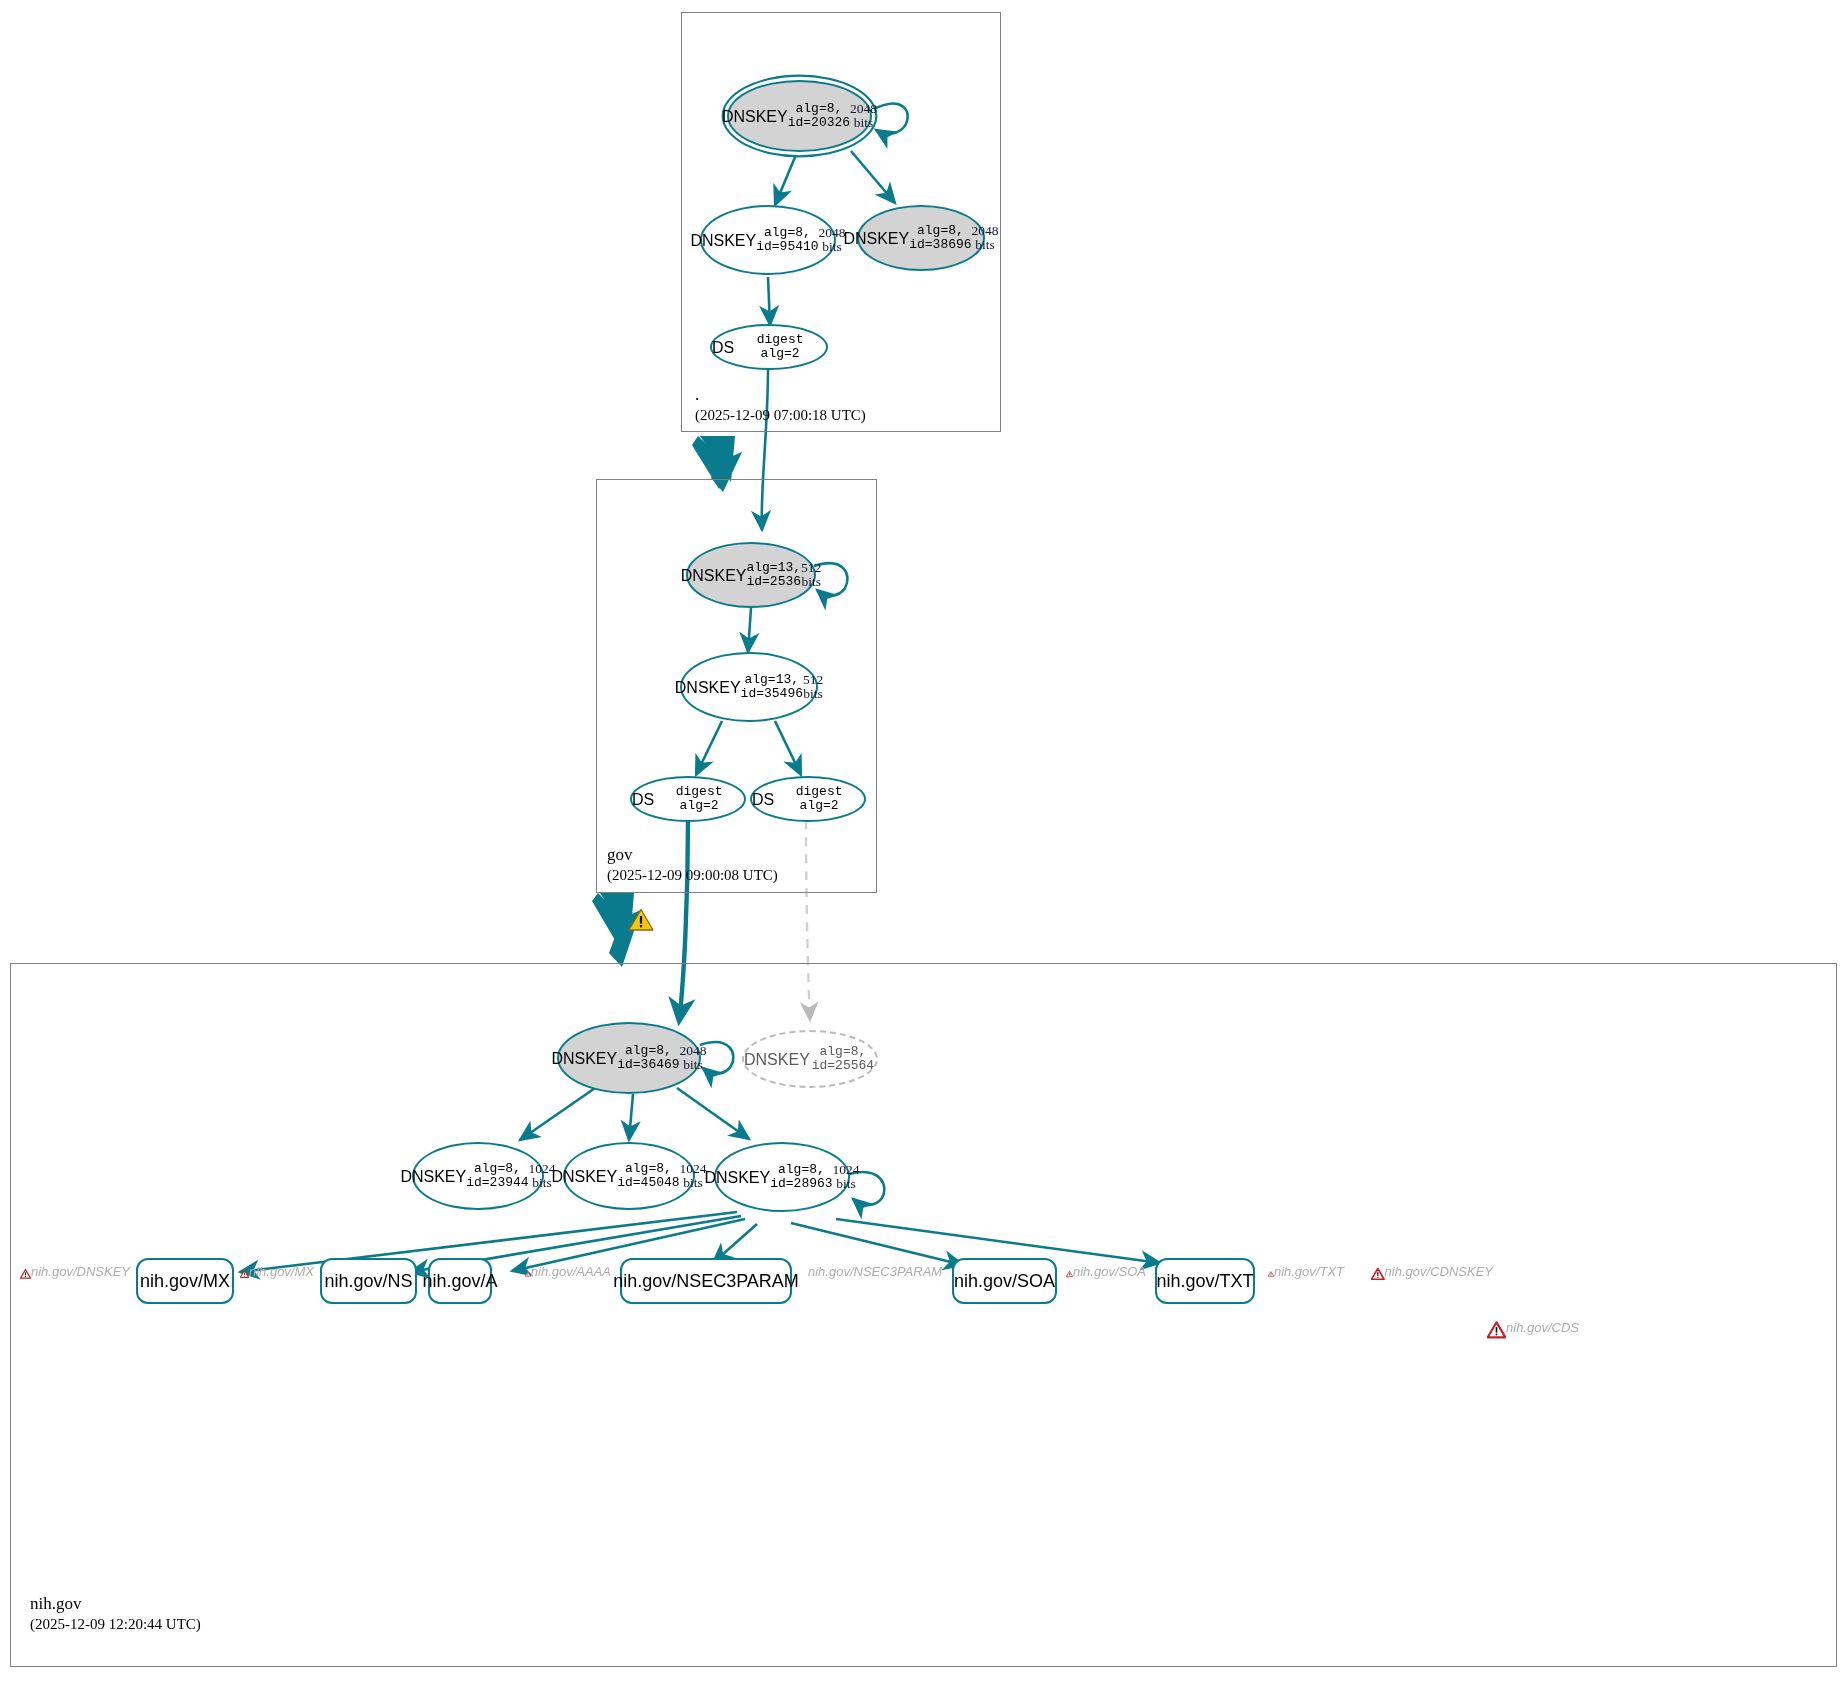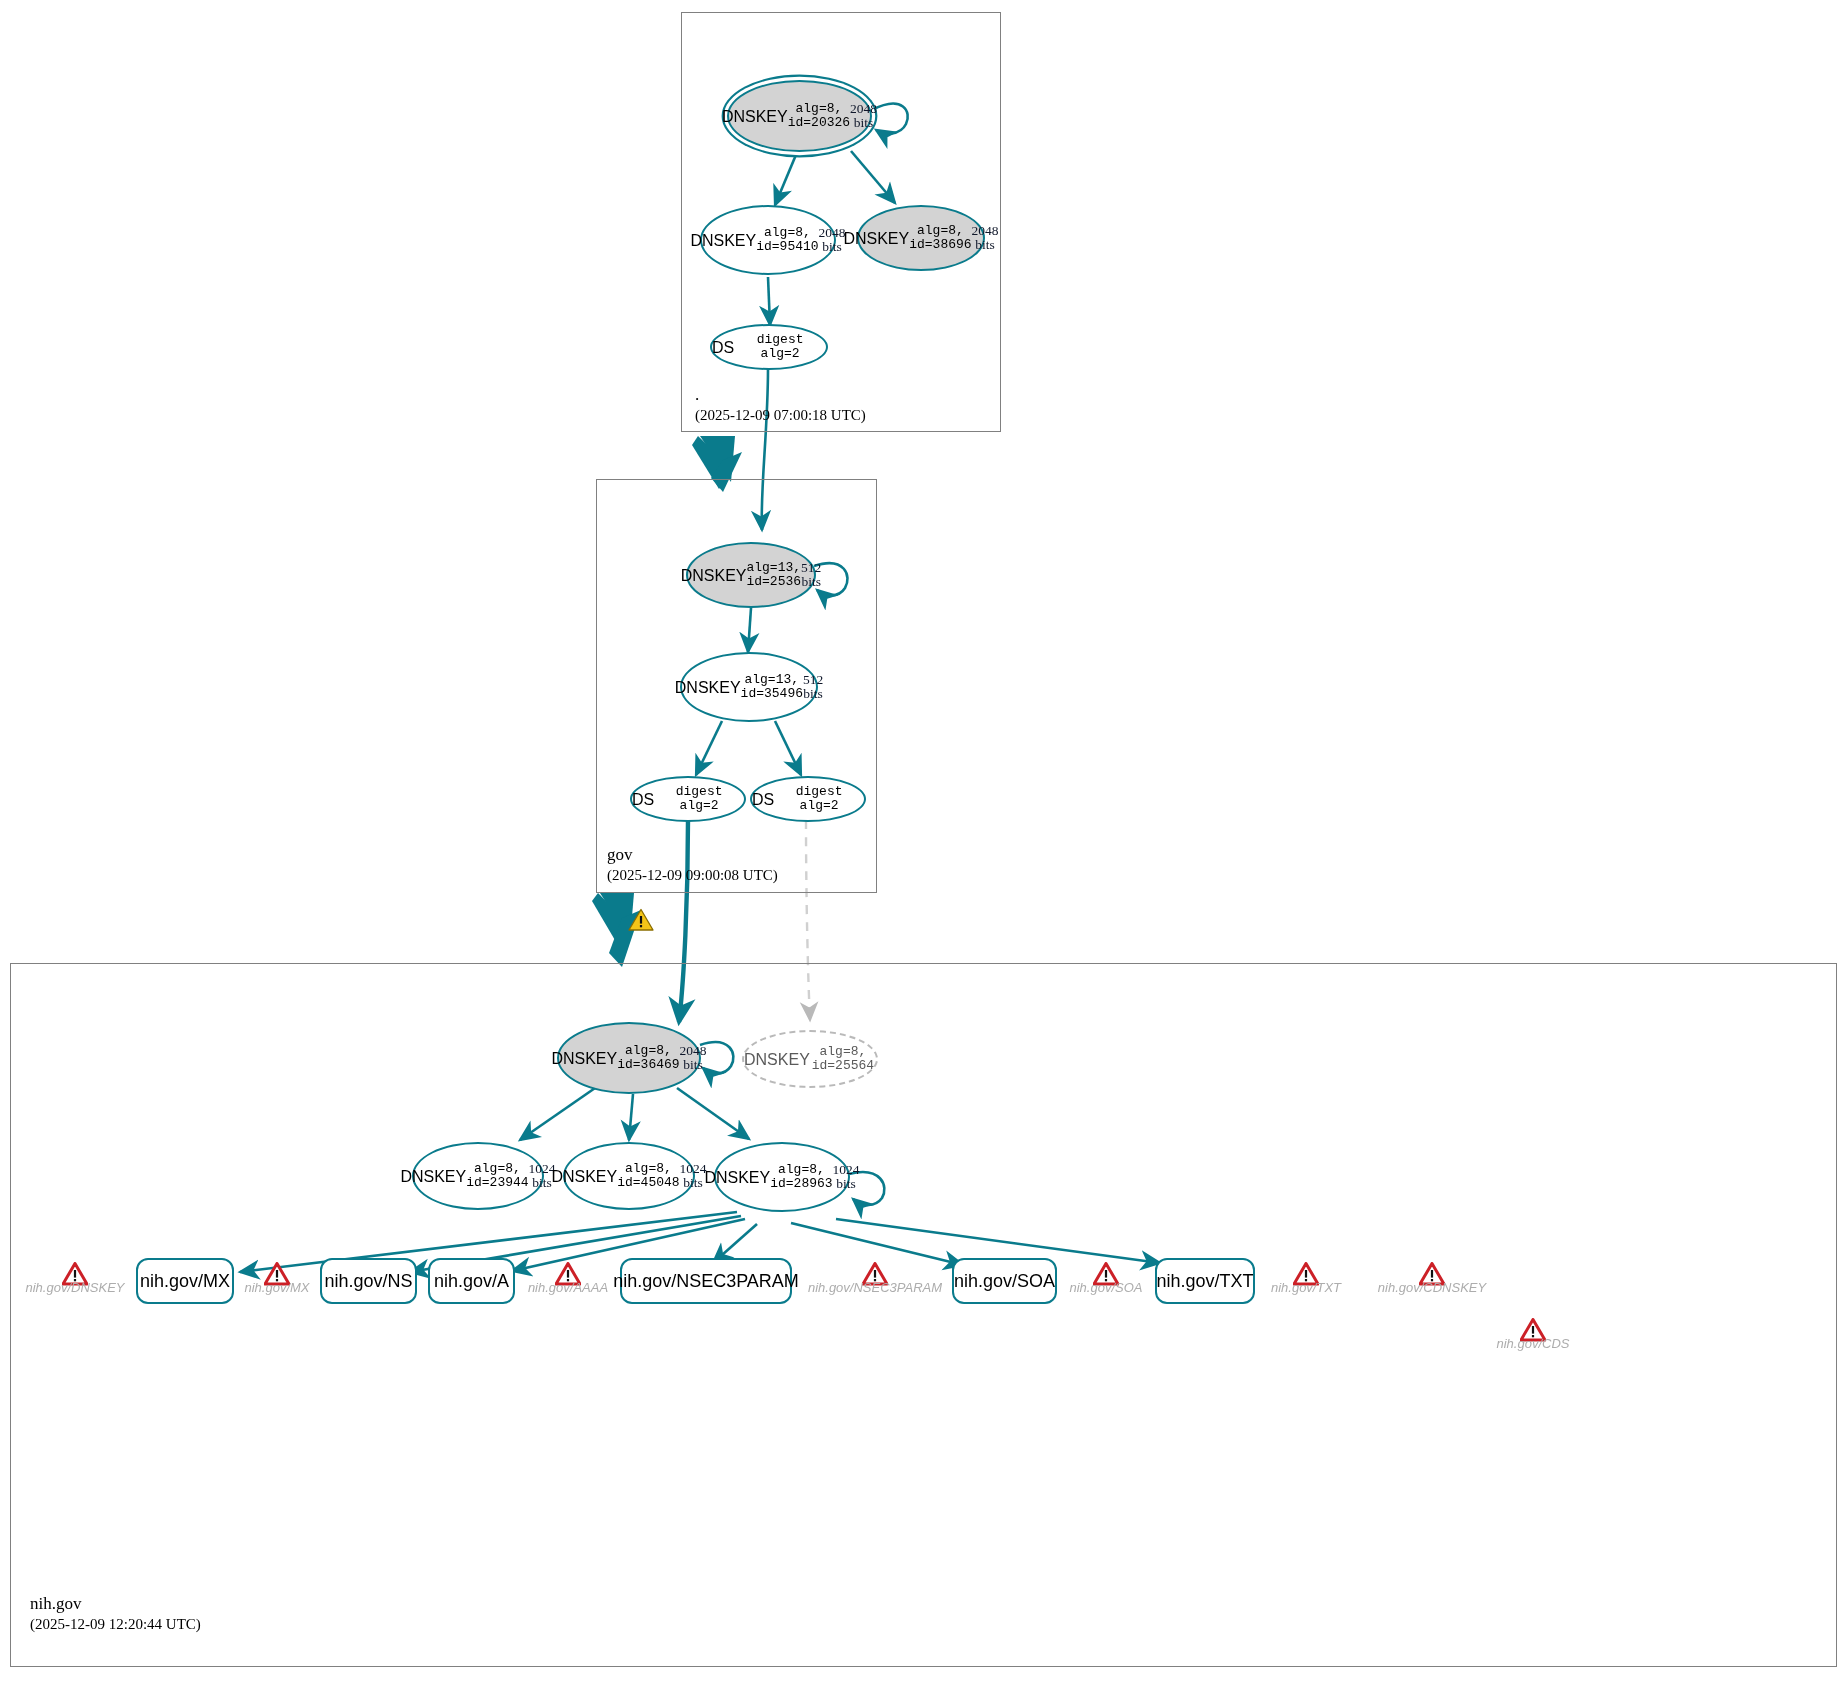--- a/index.html
+++ b/index.html
@@ -24,21 +24,21 @@
   .node .t2{font-family:Liberation Mono, monospace;font-size:13px;line-height:14.5px;color:#000;}
   .node .t3{font-family:"Liberation Serif", serif;font-size:13.5px;line-height:14.5px;color:#0f172a;}
   .node.ghost .t1,.node.ghost .t2{color:#5a5a5a;}
 
   
   .rr{position:absolute;box-sizing:border-box;display:flex;align-items:center;justify-content:center;
       border:2.2px solid #0a7b8c;border-radius:12px;background:#fff;
       font-family:"Liberation Sans", sans-serif;font-size:18px;color:#000;white-space:nowrap;padding:0 10px;}
 
   
-  .errnode{position:absolute;display:flex;flex-direction:column;align-items:center;justify-content:flex-start;}
+  .errnode{position:absolute;display:flex;flex-direction:row;align-items:center;justify-content:flex-start;}
   .errnode .cap{font-family:"Liberation Sans", sans-serif;font-style:italic;font-size:13px;color:#adadad;white-space:nowrap;margin-top:-6px;}
   .warnfloat{position:absolute;}
 </style>
 </head>
 <body>
 
 <div id="canvas">
 
   <svg id="wires" viewBox="0 0 1847 1690">
     <defs>
@@ -202,21 +202,21 @@
   </div>
 
   <div class="node" style="left:714px;top:1142px;width:136px;height:70px;">
     <div class="t1">DNSKEY</div>
     <div class="t2">alg=8, id=28963</div>
     <div class="t3">1024 bits</div>
   </div>
 
   <div class="rr" style="left:136px;top:1258px;width:98px;height:46px;">nih.gov/MX</div>
   <div class="rr" style="left:320px;top:1258px;width:97px;height:46px;">nih.gov/NS</div>
-  <div class="rr" style="left:428px;top:1258px;width:87px;height:46px;">nih.gov/A</div>
+  <div class="rr" style="left:428px;top:1258px;width:64px;height:46px;">nih.gov/A</div>
   <div class="rr" style="left:620px;top:1258px;width:172px;height:46px;">nih.gov/NSEC3PARAM</div>
   <div class="rr" style="left:952px;top:1258px;width:105px;height:46px;">nih.gov/SOA</div>
   <div class="rr" style="left:1155px;top:1258px;width:100px;height:46px;">nih.gov/TXT</div>
 
   <div class="errnode" style="left:20px;top:1262px;width:110px;">
     <svg width="26" height="24" viewBox="0 0 26 24">
       <path d="M13,1.5 L25,22 L1,22 Z" fill="#fff" stroke="#cc2027" stroke-width="3" stroke-linejoin="round"></path>
       <rect x="11.9" y="8" width="2.2" height="7.6" fill="#111"></rect>
       <rect x="11.9" y="17" width="2.2" height="2.3" fill="#111"></rect>
     </svg>

